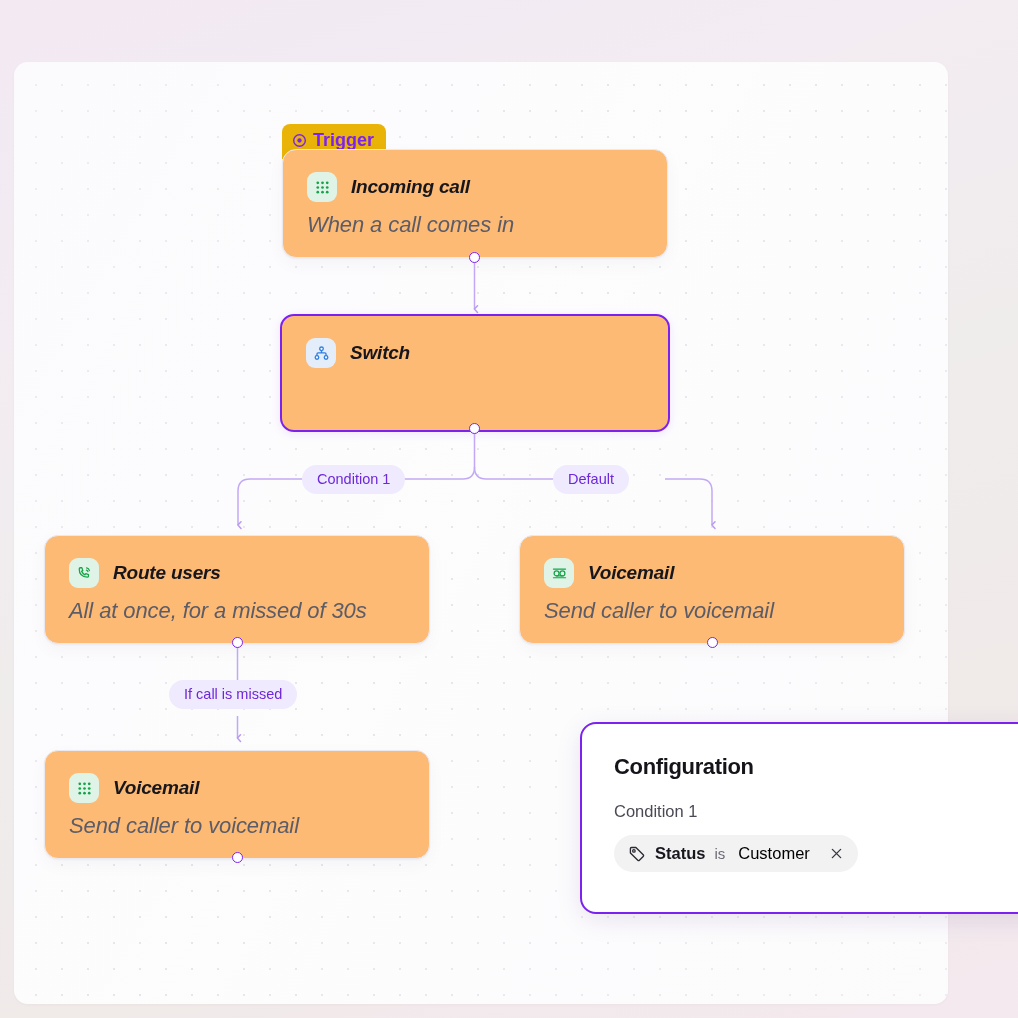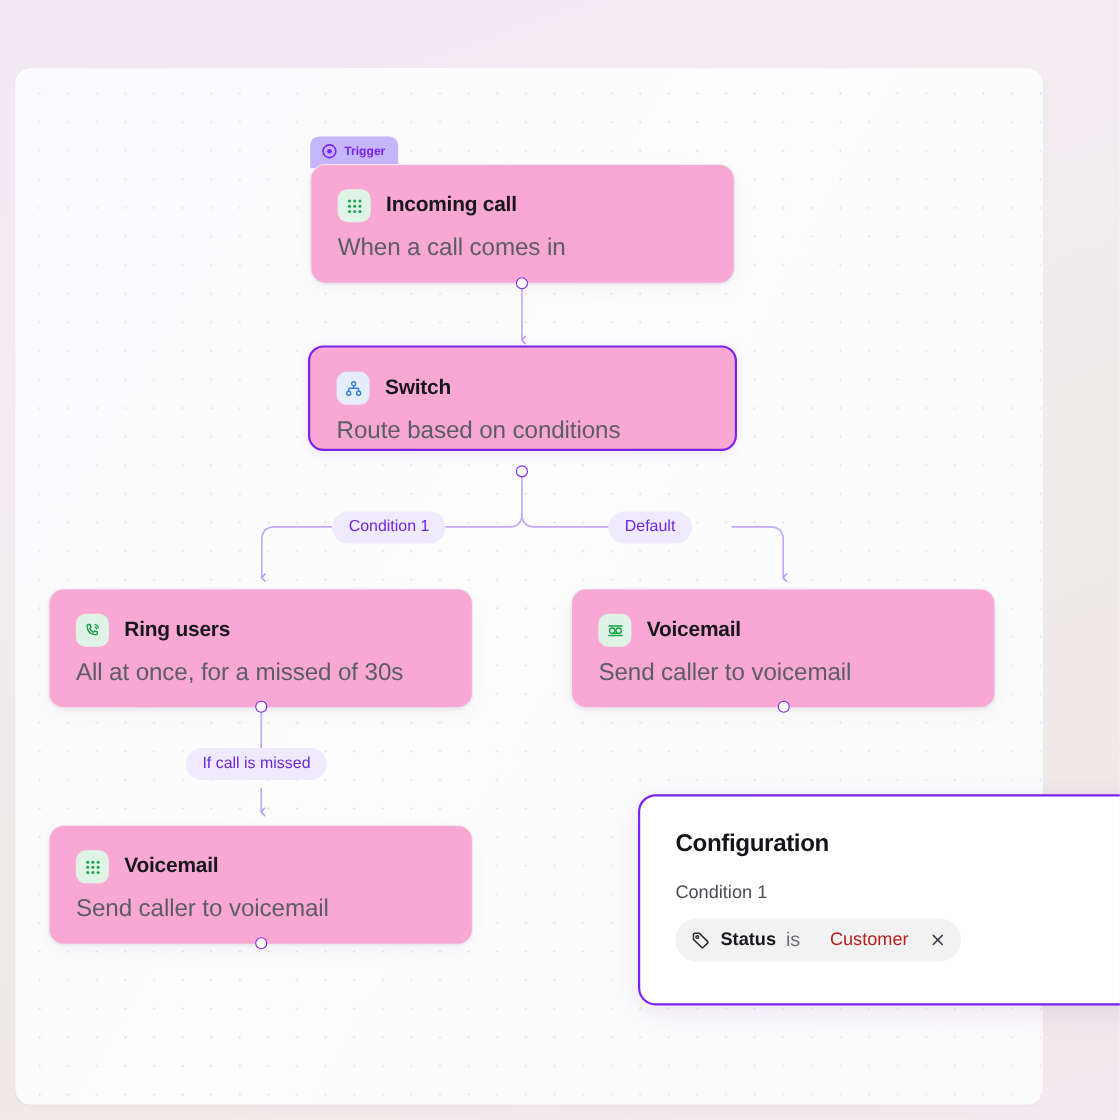--- a/index.html
+++ b/index.html
@@ -33,25 +33,26 @@
   }
   #canvas-sheen {
     position: absolute; inset: 0;
     background: linear-gradient(120deg, rgba(250,248,252,.55) 0%, rgba(255,255,255,.2) 45%, rgba(252,250,252,.5) 100%);
     pointer-events: none;
   }
 
   
   .node {
     position: absolute;
-    background: #f9a8d4;
+    background: #fdba74;
     border: 1px solid #ebe9f0;
     border-radius: 14px;
     box-shadow: 0 1px 2px rgba(40,20,70,.05), 0 6px 18px rgba(40,20,70,.035);
     padding: 22px 24px 20px 24px;
+    font-style: italic;
   }
   .node.selected {
     border: 2.5px solid #7c22f0;
     box-shadow: 0 2px 10px rgba(124,34,240,.10);
   }
   .node-head {
     display: flex;
     align-items: center;
     gap: 14px;
     margin-bottom: 10px;
@@ -73,24 +74,24 @@
   .node-sub {
     font-size: 22px;
     color: #5c5c68;
     letter-spacing: -.1px;
   }
 
   
   .trigger-tab {
     position: absolute;
     display: flex; align-items: center; gap: 6px;
-    background: #c4b5fd;
+    background: #eab308;
     border-radius: 8px 8px 0 0;
     padding: 6px 12px 8px 10px;
-    font-size: 11px;
+    font-size: 18px;
     font-weight: 600;
     color: #7c22f0;
   }
 
   
   .port {
     position: absolute;
     width: 11px; height: 11px;
     border-radius: 50%;
     background: #ffffff;
@@ -137,22 +138,22 @@
   .chip {
     margin-top: 14px;
     display: inline-flex;
     align-items: center;
     gap: 9px;
     background: #f2f2f3;
     border-radius: 999px;
     padding: 9px 14px 9px 14px;
   }
   .chip-field { font-size: 16.5px; font-weight: 700; color: #17171d; }
-  .chip-op    { font-size: 18px; color: #6b6b76; }
-  .chip-val   { font-size: 16.5px; color: #b91c1c; margin-left: 18px; }
+  .chip-op    { font-size: 15px; color: #6b6b76; }
+  .chip-val   { font-size: 16.5px; color: #000000; margin-left: 4px; }
   .chip-x     { margin-left: 10px; color: #3a3a44; cursor: pointer; display:flex; }
   svg { display: block; }
 </style>
 </head>
 <body>
 
 <div id="canvas">
   <div id="canvas-sheen"></div>
 
   <svg class="edge" width="934" height="942" viewBox="0 0 934 942" style="left:0;top:0;">
@@ -203,51 +204,50 @@
               <circle cx="14" cy="14" r="1.45"></circle>
           </g>
         </svg>
       </span>
       <span class="node-title">Incoming call</span>
     </div>
     <div class="node-sub">When a call comes in</div>
   </div>
   <div class="port" style="left:455px; top:190px;"></div>
 
-  <div class="node selected" style="left:266px; top:252px; width:390px; height:96px;">
+  <div class="node selected" style="left:266px; top:252px; width:390px; height:118px;">
     <div class="node-head">
       <span class="node-icon blue">
         <svg width="17" height="17" viewBox="0 0 18 18">
           <g fill="none" stroke="#2f7fe0" stroke-width="1.4" stroke-linecap="round">
             <path d="M9 5.6 V8.2 M4.2 11.2 V9.6 Q4.2 8.4 5.4 8.4 H12.6 Q13.8 8.4 13.8 9.6 V11.2"></path>
           </g>
           <circle cx="9" cy="4" r="1.9" fill="#fff" stroke="#2f7fe0" stroke-width="1.4"></circle>
           <circle cx="4.2" cy="13.2" r="1.9" fill="#fff" stroke="#2f7fe0" stroke-width="1.4"></circle>
           <circle cx="13.8" cy="13.2" r="1.9" fill="#fff" stroke="#2f7fe0" stroke-width="1.4"></circle>
         </svg>
       </span>
       <span class="node-title">Switch</span>
     </div>
-    <div class="node-sub">Route based on conditions</div>
   </div>
   <div class="port" style="left:455px; top:361px;"></div>
 
   <div class="pill" style="left:288px; top:403px;">Condition 1</div>
   <div class="pill" style="left:539px; top:403px;text-align:right;">Default</div>
 
   <div class="node" style="left:30px; top:473px; width:386px; height:109px;">
     <div class="node-head">
       <span class="node-icon green">
         <svg width="17" height="17" viewBox="0 0 18 18">
           <path d="M3.4 4.2 Q3.4 2.9 4.7 2.9 L6.2 2.9 L7.2 5.7 L5.9 6.7 Q7 9.2 9.4 10.4 L10.4 9.1 L13.2 10.1 L13.2 11.6 Q13.2 12.9 11.9 12.9 Q3.4 12.2 3.4 4.2 Z" fill="none" stroke="#16a34a" stroke-width="1.35" stroke-linejoin="round"></path>
           <path d="M11.2 3.1 Q13.6 3.5 14.2 5.9" fill="none" stroke="#16a34a" stroke-width="1.3" stroke-linecap="round"></path>
           <path d="M11.0 5.5 Q12.3 5.8 12.6 7.1" fill="none" stroke="#16a34a" stroke-width="1.3" stroke-linecap="round"></path>
         </svg>
       </span>
-      <span class="node-title">Ring users</span>
+      <span class="node-title">Route users</span>
     </div>
     <div class="node-sub">All at once, for a missed of 30s</div>
   </div>
   <div class="port" style="left:218px; top:575px;"></div>
 
   <div class="node" style="left:505px; top:473px; width:386px; height:109px;">
     <div class="node-head">
       <span class="node-icon green">
         <svg width="17" height="17" viewBox="0 0 18 18">
           <g stroke="#16a34a" stroke-width="1.3" fill="none" stroke-linecap="round">

